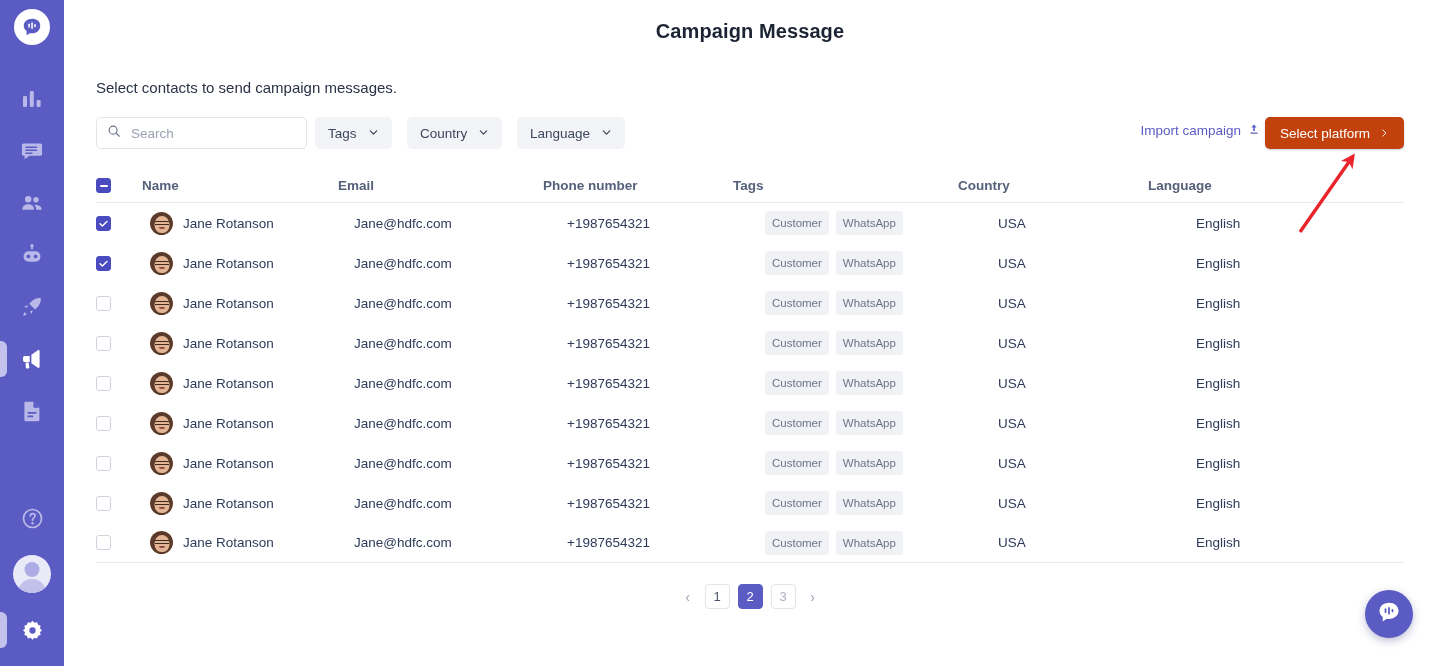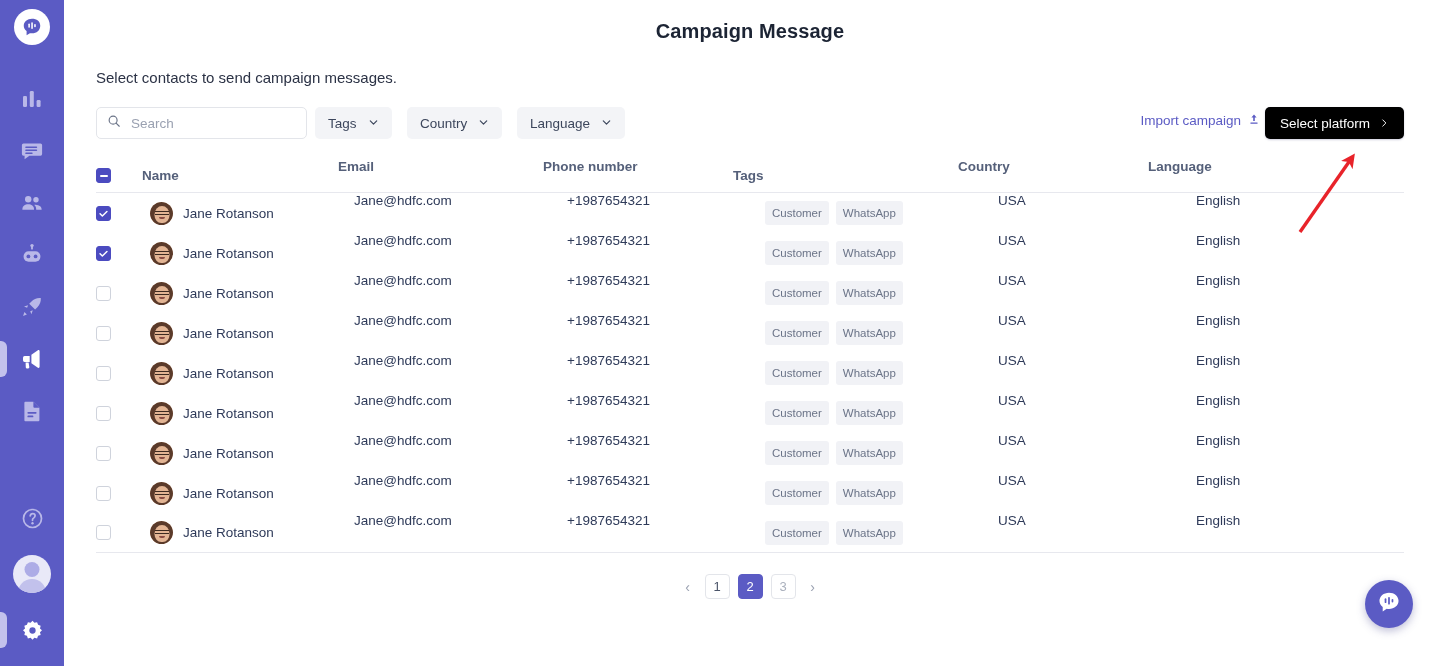--- a/index.html
+++ b/index.html
@@ -58,21 +58,21 @@
     border-bottom:1px solid #e7e8ee;
     display:flex; align-items:center; justify-content:center;
     background:#ffffff;
   }
   #page-title {
     font-size:20px; font-weight:bold; color:#1c2434; letter-spacing:0.1px;
   }
 
   
   #main {
-    position:absolute; left:64px; top:49px; width:1372px; height:602px;
+    position:absolute; left:64px; top:59px; width:1372px; height:602px;
     background:#ffffff;
   }
   #subtitle {
     position:absolute; left:32px; top:20px;
     font-size:15px; color:#2b3245;
   }
 
   
   #toolbar {
     position:absolute; left:32px; top:58px; right:32px; height:32px;
@@ -98,29 +98,29 @@
   #filter-country  { left:311px; }
   #filter-language { left:421px; }
 
   #import-contacts {
     position:absolute; right:144px; top:6px;
     font-size:13.5px; color:#5b5bc4; cursor:pointer;
     display:flex; align-items:center; gap:7px;
   }
   #select-platform {
     position:absolute; right:0; top:0; height:32px;
-    background:#000000; color:#ffffff; border-radius:5px;
+    background:#c2410c; color:#ffffff; border-radius:5px;
     display:flex; align-items:center; gap:9px;
     padding:0 15px; font-size:13.5px; cursor:pointer;
     box-shadow:0 1px 2px rgba(60,60,120,.25);
   }
 
   
   #table { position:absolute; left:32px; top:110px; right:32px; }
-  .t-row { display:flex; }
+  .t-row { display:flex; align-items:center; }
   .t-head { height:34px; border-bottom:1px solid #e7e8ee; }
   .t-head .cell { font-size:13.5px; font-weight:bold; color:#55607a; }
   .t-body-row { height:40px;gap:8px; }
   .t-body-row.last { border-bottom:1px solid #e7e8ee; }
   .cell { font-size:13.5px; color:#2e3a59; }
   .c-check { width:46px; flex:0 0 46px; display:flex; align-items:center; }
   .c-name  { width:196px; flex:0 0 196px; display:flex; align-items:center; gap:10px; }
   .c-email { width:205px; flex:0 0 205px; }
   .c-phone { width:190px; flex:0 0 190px; }
   .c-tags  { width:225px; flex:0 0 225px; display:flex; align-items:center; gap:7px; }

